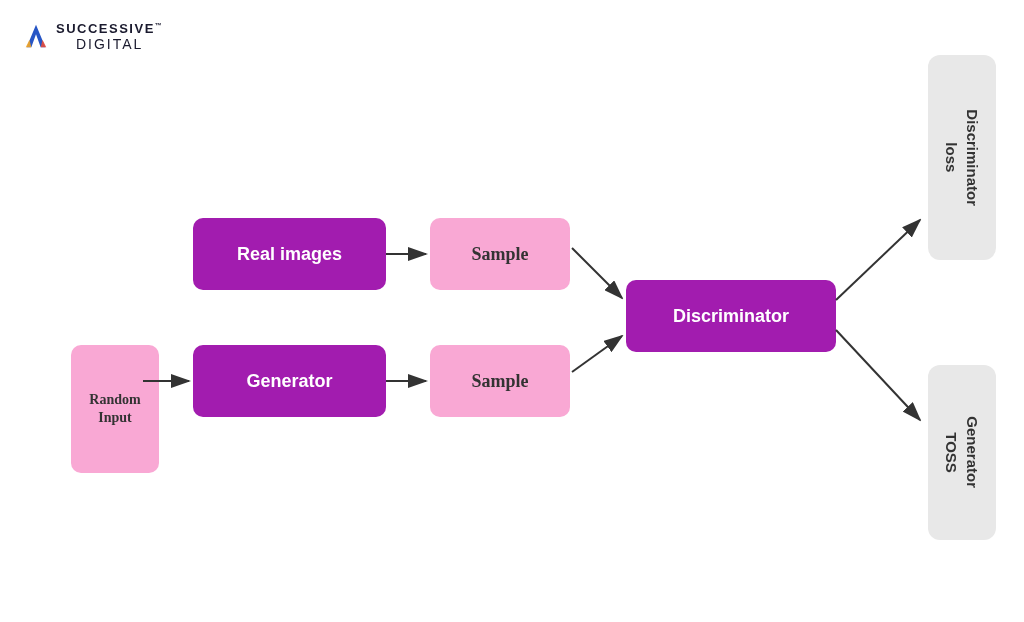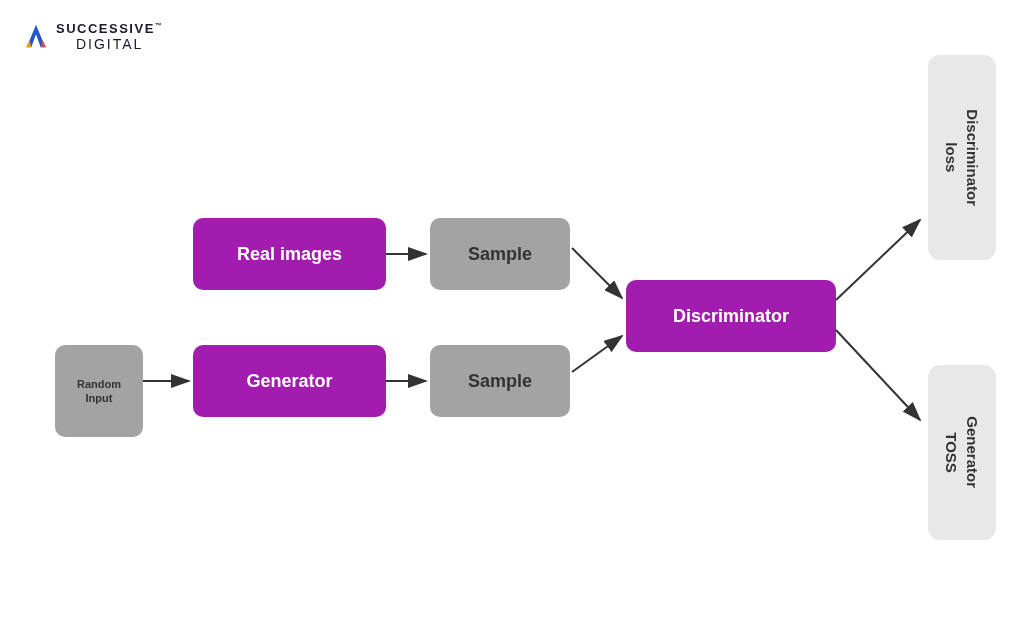--- a/index.html
+++ b/index.html
@@ -63,22 +63,23 @@
       align-items: center;
       justify-content: center;
       font-size: 18px;
       font-weight: 600;
     }
     .box-blue {
       background: #a21caf;
       color: #ffffff;
     }
     .box-gray {
-      background: #a3a3a3;
+      background: #f9a8d4;
       color: #333333;
+      font-family: Liberation Serif, serif;
     }
     .box-vertical {
       writing-mode: vertical-rl;
       text-orientation: mixed;
       transform: rotate(180deg);
       font-size: 16px;
       font-weight: 600;
       color: #333333;
       background: #e8e8e8;
       border-radius: 12px;
@@ -107,25 +108,25 @@
     }
     
     #sample-bottom {
       left: 430px;
       top: 345px;
       width: 140px;
       height: 72px;
     }
     
     #random-input {
-      left: 55px;
+      left: 71px;
       top: 345px;
       width: 88px;
-      height: 92px;
-      font-size: 11px;
+      height: 128px;
+      font-size: 14px;
       text-align: center;
       line-height: 1.3;
     }
     
     #discriminator {
       left: 626px;
       top: 280px;
       width: 210px;
       height: 72px;
     }

